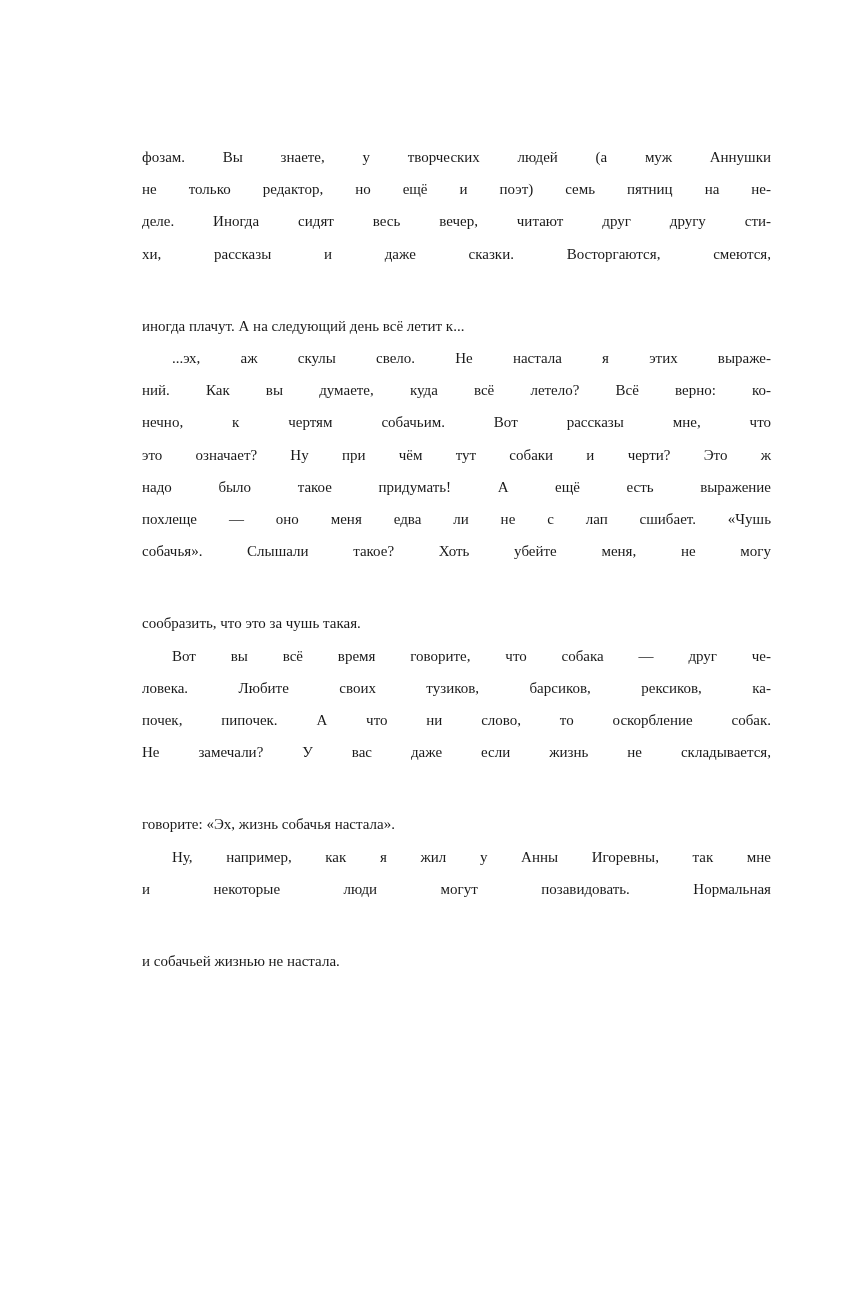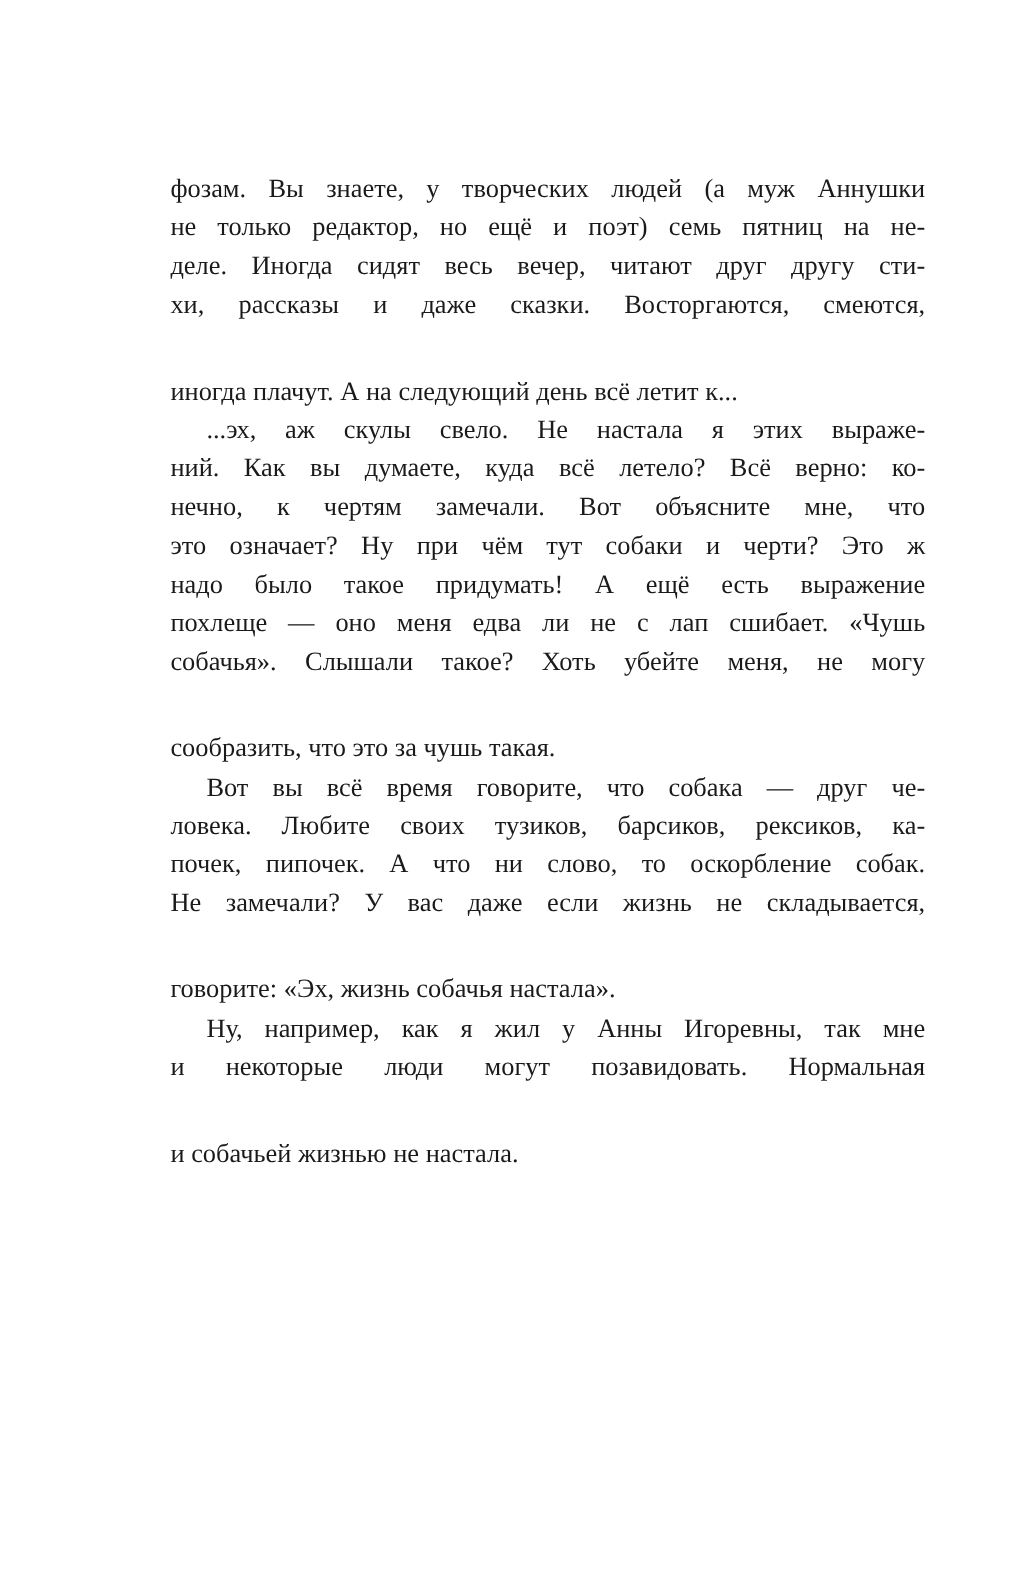--- a/index.html
+++ b/index.html
@@ -20,21 +20,21 @@
       width: 845px;
       height: 1312px;
       background: #ffffff;
     }
     .text-block {
       position: absolute;
       left: 142px;
       top: 141px;
       width: 629px;
       font-family: "Liberation Serif", "DejaVu Serif", serif;
-      font-size: 22px;
+      font-size: 15px;
       line-height: 32.2px;
       color: #1a1a1a;
     }
     .para {
       margin: 0;
       text-align: justify;
       hyphens: manual;
     }
     .para .line {
       display: block;
@@ -60,21 +60,21 @@
       <span class="line">фозам. Вы знаете, у творческих людей (а муж Аннушки</span>
       <span class="line">не только редактор, но ещё и поэт) семь пятниц на не-</span>
       <span class="line">деле. Иногда сидят весь вечер, читают друг другу сти-</span>
       <span class="line">хи, рассказы и даже сказки. Восторгаются, смеются,</span>
       <span class="line last">иногда плачут. А на следующий день всё летит к...</span>
     </p>
 
     <p class="para">
       <span class="line indent">...эх, аж скулы свело. Не настала я этих выраже-</span>
       <span class="line">ний. Как вы думаете, куда всё летело? Всё верно: ко-</span>
-      <span class="line">нечно, к чертям замечали. Вот объясните мне, что</span>
+      <span class="line">нечно, к чертям собачьим. Вот рассказы мне, что</span>
       <span class="line">это означает? Ну при чём тут собаки и черти? Это ж</span>
       <span class="line">надо было такое придумать! А ещё есть выражение</span>
       <span class="line">похлеще — оно меня едва ли не с лап сшибает. «Чушь</span>
       <span class="line">собачья». Слышали такое? Хоть убейте меня, не могу</span>
       <span class="line last">сообразить, что это за чушь такая.</span>
     </p>
 
     <p class="para">
       <span class="line indent">Вот вы всё время говорите, что собака — друг че-</span>
       <span class="line">ловека. Любите своих тузиков, барсиков, рексиков, ка-</span>

